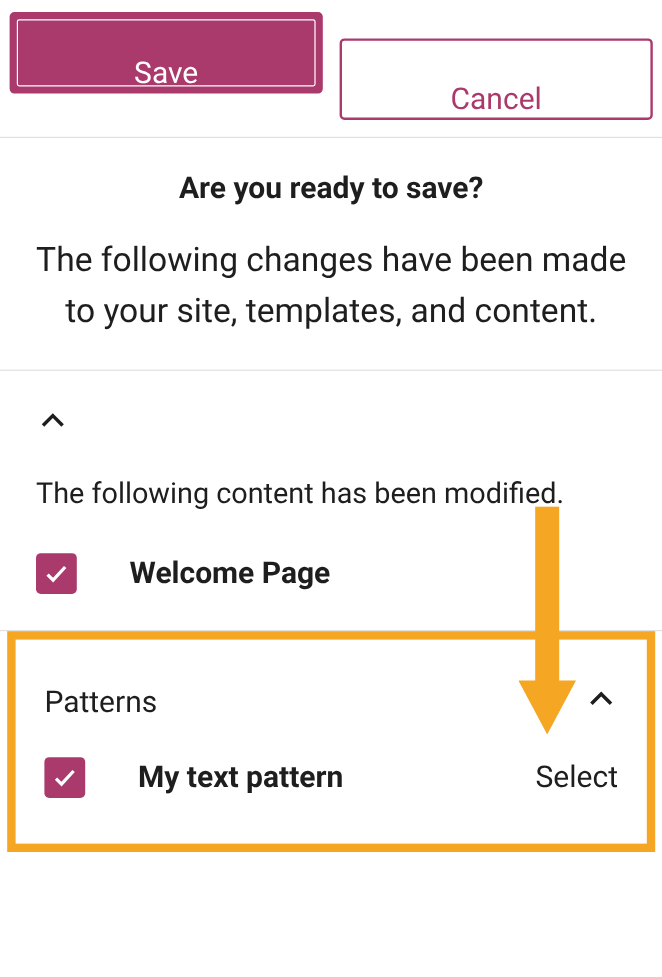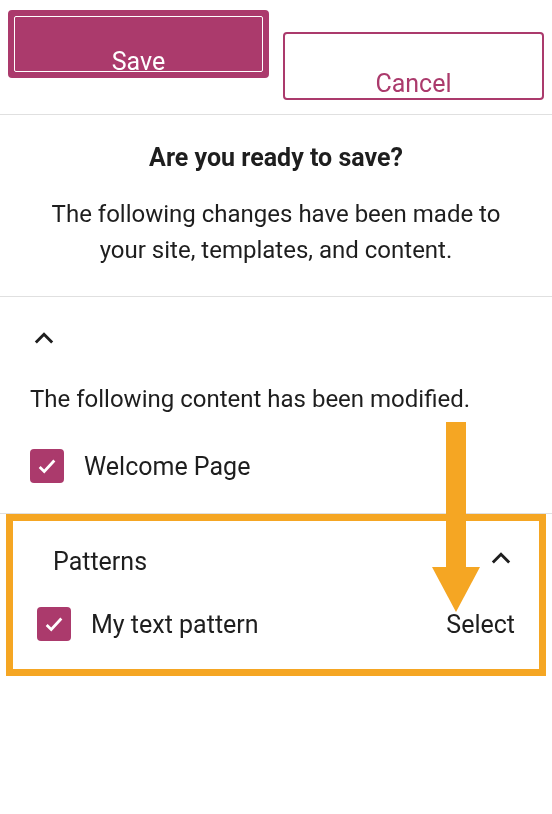--- a/index.html
+++ b/index.html
@@ -56,21 +56,21 @@
     .section {
       padding: 28px 30px;
       text-align: center;
     }
     .section-title {
       font-size: 25px;
       font-weight: 700;
       margin-bottom: 24px;
     }
     .section-text {
-      font-size: 24px;
+      font-size: 28px;
       line-height: 1.5;
       color: #1e1e1e;
     }
     .accordion-header {
       display: flex;
       align-items: center;
       justify-content: space-between;
       padding: 28px 30px 0 30px;
       cursor: pointer;
     }
@@ -114,38 +114,40 @@
     }
     .checkbox svg {
       width: 22px;
       height: 22px;
       stroke: #fff;
       stroke-width: 3;
       fill: none;
     }
     .item-label {
       font-size: 25px;
-      font-weight: 400;
+      font-weight: 700;
       flex: 1;
+      margin-left: 24px;
     }
     .item-action {
       font-size: 25px;
       font-weight: 400;
       cursor: pointer;
     }
     .highlight-box {
       border: 7px solid #f5a623;
       margin: 0 6px 6px 6px;
       position: relative;
     }
     .highlight-box .accordion-header {
-      padding: 24px 24px 0 40px;
+      padding: 24px 24px 0 24px;
+      margin-top: 12px;
     }
     .highlight-box .accordion-body {
-      padding: 30px 24px 28px 24px;
+      padding: 30px 24px 38px 24px;
     }
     .arrow-annotation {
       position: absolute;
       left: 432px;
       top: 422px;
       pointer-events: none;
     }
     .arrow-annotation svg {
       width: 48px;
       height: 190px;

